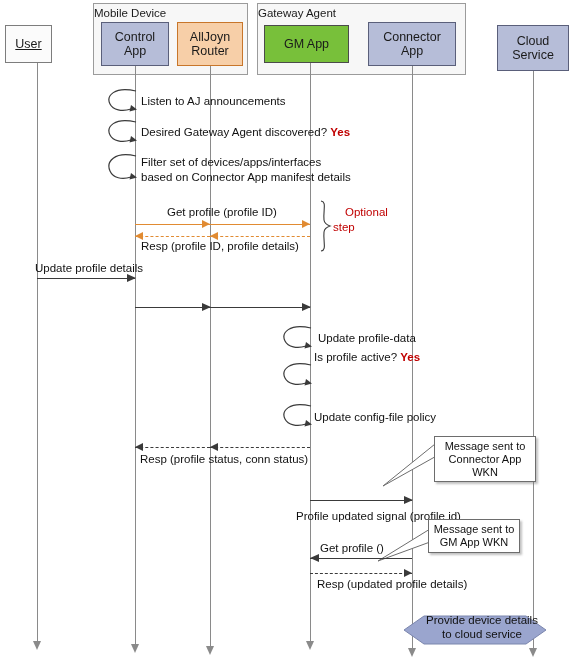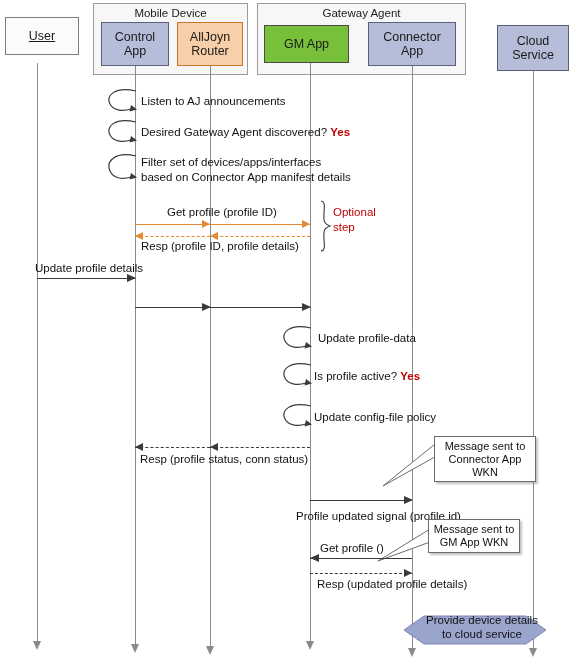--- a/index.html
+++ b/index.html
@@ -23,21 +23,20 @@
     position: absolute;
     background: #f7f7f7;
     border: 1px solid #9b9b9b;
     box-sizing: border-box;
   }
   .group-title {
     position: absolute;
     left: 0;
     right: 0;
     top: 3px;
-    text-align: center;
     font-size: 11.5px;
     color: #1a1a1a;
     line-height: 13px;
   }
   .actor-box {
     position: absolute;
     box-sizing: border-box;
     border: 1px solid #5d5d5d;
     display: flex;
     align-items: center;
@@ -193,21 +192,21 @@
 <div id="canvas">
 
   <div class="group-box" style="left:93px; top:3px; width:155px; height:72px;">
     <div class="group-title">Mobile Device</div>
   </div>
 
   <div class="group-box" style="left:257px; top:3px; width:209px; height:72px;">
     <div class="group-title">Gateway Agent</div>
   </div>
 
-  <div class="actor-box actor-user" style="left:5px; top:17px; width:74px; height:38px;text-decoration:underline;">
+  <div class="actor-box actor-user" style="left:5px; top:25px; width:47px; height:38px;text-decoration:underline;">
     <span>User</span>
   </div>
 
   <div class="actor-box actor-blue" style="left:101px; top:22px; width:68px; height:44px;">
     <span>Control App</span>
   </div>
 
   <div class="actor-box actor-orange" style="left:177px; top:22px; width:66px; height:44px;">
     <span>AllJoyn Router</span>
   </div>
@@ -281,21 +280,21 @@
   <div class="head-l orange thin" style="left:210px; top:232px;"></div>
   <div class="msg-line orange dashed" style="left:135px; top:236px; width:75px;"></div>
   <div class="head-l orange thin" style="left:135px; top:232px;"></div>
   <div class="msg-label" style="left:141px; top:239px;">
     <span>Resp (profile ID, profile details)</span>
   </div>
 
   <svg class="brace" style="left:318px; top:200px;" width="14" height="52" viewBox="0 0 14 52">
     <path d="M3 1 C 9 2, 5 10, 6 20 C 6.5 24, 9 25, 12 26 C 9 27, 6.5 28, 6 32 C 5 42, 9 50, 3 51" fill="none" stroke="#3a3a3a" stroke-width="1.1"></path>
   </svg>
-  <div class="brace-label" style="left:333px; top:205px;text-align:right;">
+  <div class="brace-label" style="left:345px; top:205px;text-align:right;">
     <span>Optional</span>
   </div>
   <div class="brace-label" style="left:333px; top:220px;">
     <span>step</span>
   </div>
 
   <div class="msg-label" style="left:35px; top:261px;">
     <span>Update profile details</span>
   </div>
   <div class="msg-line" style="left:37px; top:278px; width:98px;"></div>
@@ -311,21 +310,21 @@
     <polygon points="27,17 33,21.5 25.5,23.5" fill="#3a3a3a"></polygon>
   </svg>
   <div class="msg-label" style="left:318px; top:331px;">
     <span>Update profile-data</span>
   </div>
 
   <svg class="selfloop" style="left:279px; top:362px;" width="38" height="28" viewBox="0 0 38 28">
     <path d="M32 3 C 10 -2, 2 8, 6 16 C 9 22, 18 24, 27 21" fill="none" stroke="#3a3a3a" stroke-width="1.2"></path>
     <polygon points="27,17 33,21.5 25.5,23.5" fill="#3a3a3a"></polygon>
   </svg>
-  <div class="msg-label" style="left:314px; top:369px;">
+  <div class="msg-label" style="left:314px; top:350px;">
     <span>Is profile active? </span><span class="hl">Yes</span>
   </div>
 
   <svg class="selfloop" style="left:279px; top:403px;" width="38" height="28" viewBox="0 0 38 28">
     <path d="M32 3 C 10 -2, 2 8, 6 16 C 9 22, 18 24, 27 21" fill="none" stroke="#3a3a3a" stroke-width="1.2"></path>
     <polygon points="27,17 33,21.5 25.5,23.5" fill="#3a3a3a"></polygon>
   </svg>
   <div class="msg-label" style="left:314px; top:410px;">
     <span>Update config-file policy</span>
   </div>

